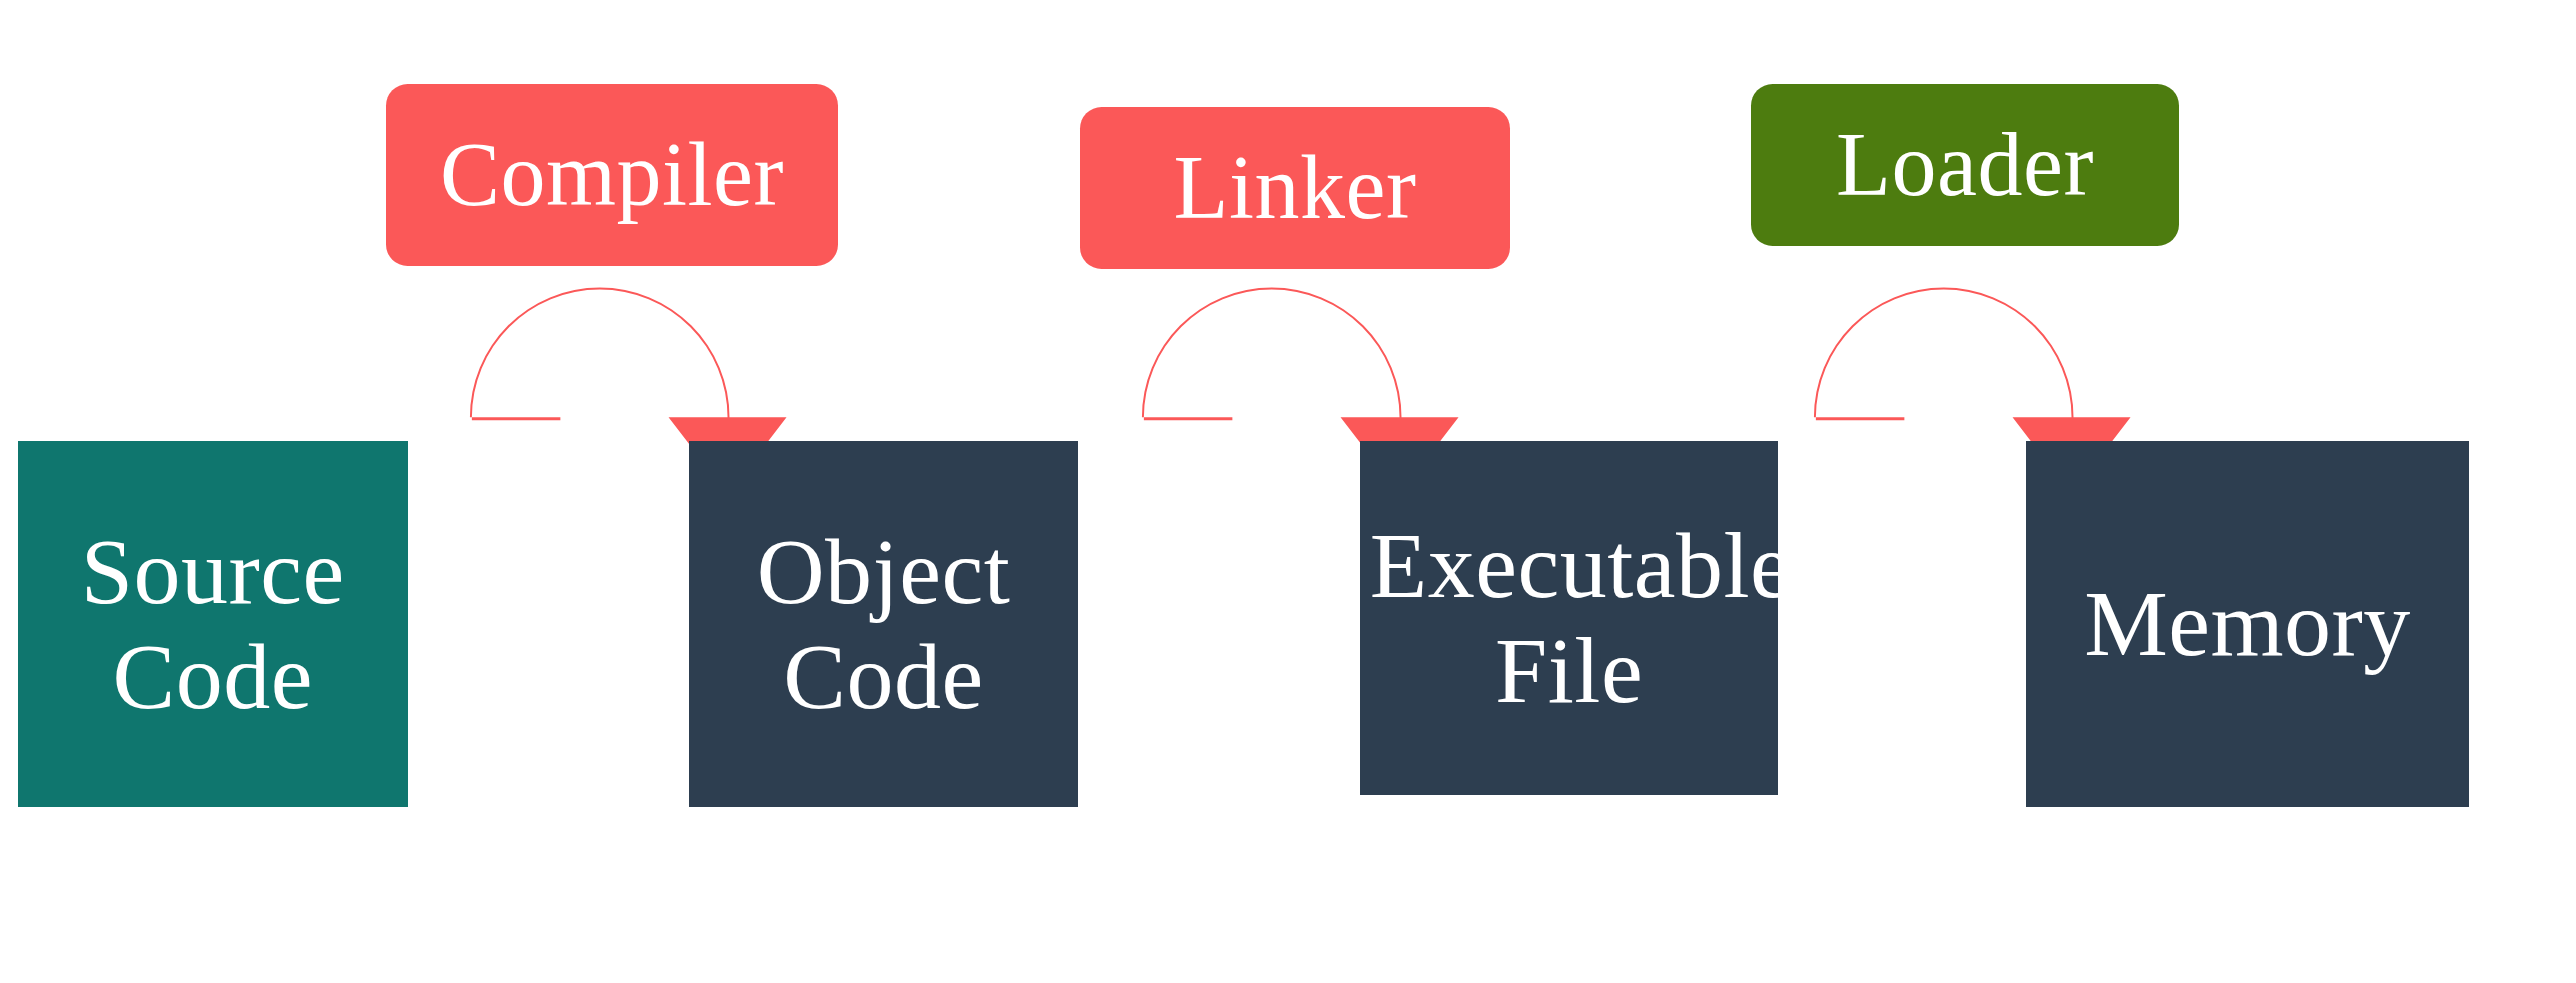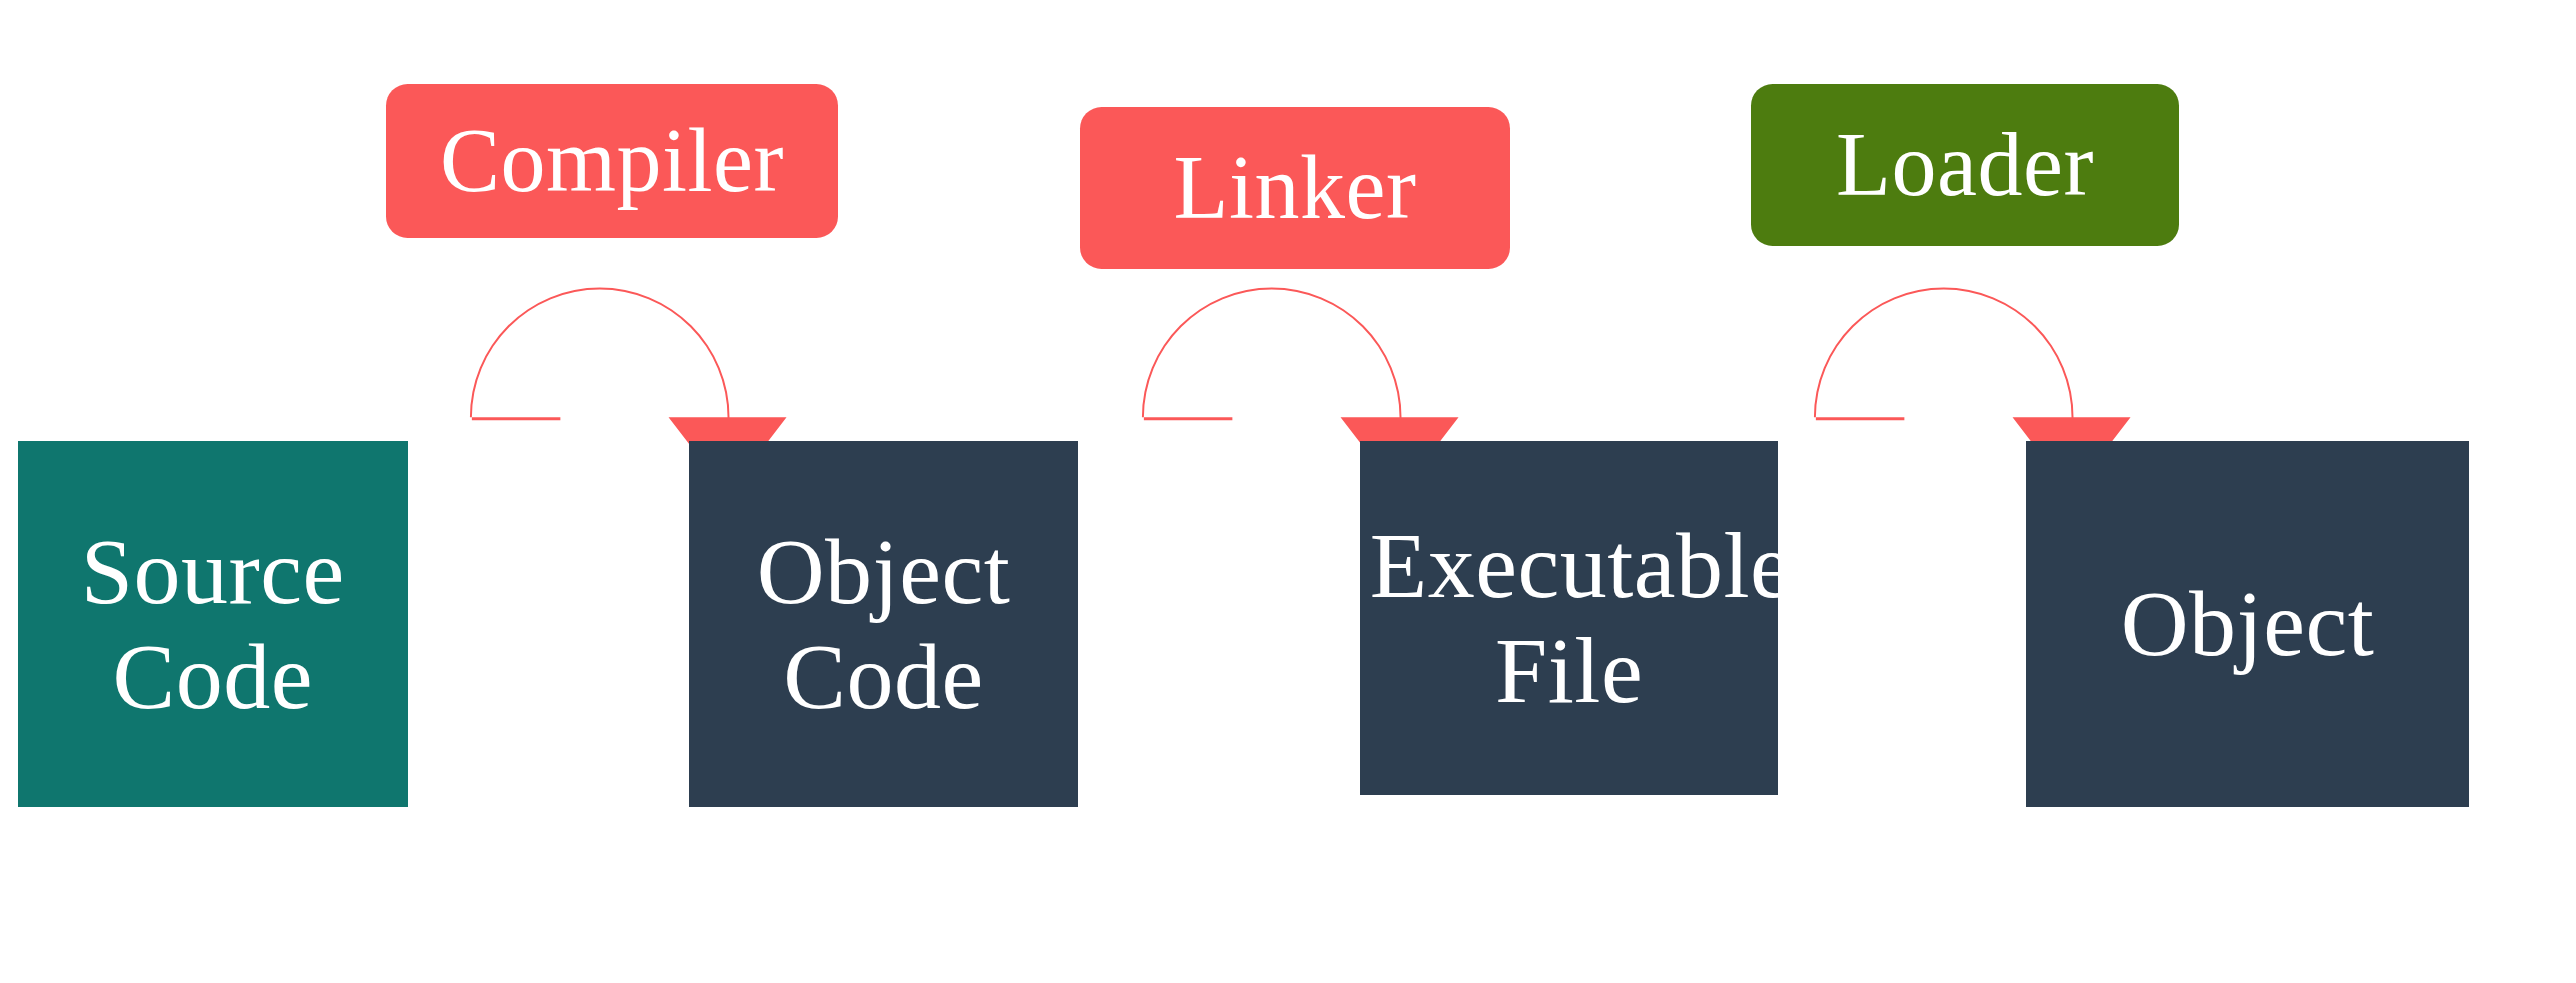--- a/index.html
+++ b/index.html
@@ -107,21 +107,21 @@
                L 210 162
                L 270 240
                L 330 162
                L 272 162
                A 132 132 0 0 0 8 162
                Z" fill="#FB5858" transform="translate(0,-3)"></path>
       <path d="M 10 159 L 10 162 L 100 162 L 100 159 Z" fill="#FB5858"></path>
     </svg>
   </div>
 
-  <div class="step-pill" style="left:386px; top:84px; width:452px; height:154px; background:#FB5858;">
+  <div class="step-pill" style="left:386px; top:84px; width:452px; height:182px; background:#FB5858;">
     <span>Compiler</span>
   </div>
 
   <div class="step-pill" style="left:1080px; top:84px; width:430px; height:162px; background:#FB5858;margin-top:23px;">
     <span>Linker</span>
   </div>
 
   <div class="step-pill" style="left:1751px; top:84px; width:428px; height:162px; background:#4d7c0f;">
     <span>Loader</span>
   </div>
@@ -132,17 +132,17 @@
 
   <div class="stage-box" style="left:689px; top:441px; width:389px; height:366px; background:#2D3E50;">
     <span class="stage-box-label">Object Code</span>
   </div>
 
   <div class="stage-box" style="left:1360px; top:441px; width:418px; height:354px; background:#2D3E50;">
     <span class="stage-box-label">Executable File</span>
   </div>
 
   <div class="stage-box" style="left:2026px; top:441px; width:443px; height:366px; background:#2D3E50;">
-    <span class="stage-box-label">Object</span>
+    <span class="stage-box-label">Memory</span>
   </div>
 
 </div>
 
 
 </body></html>

